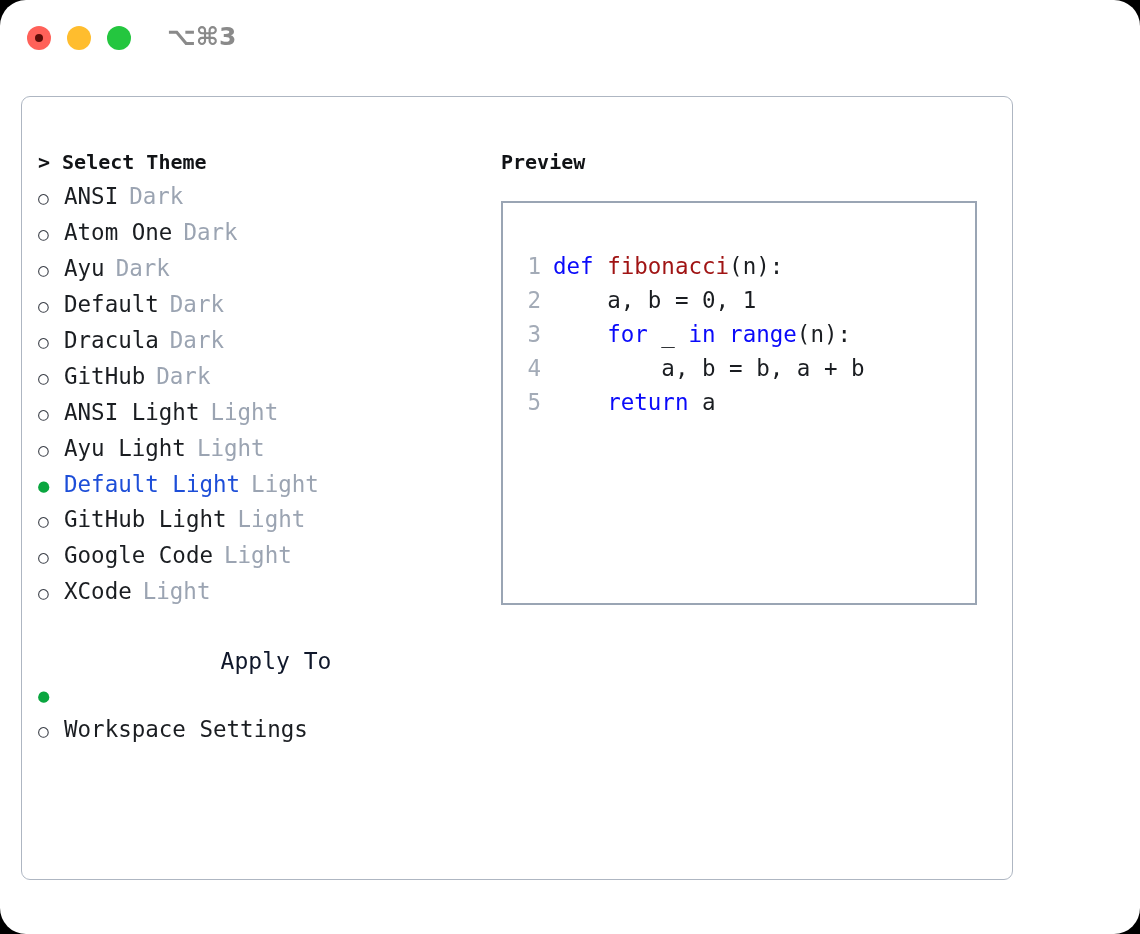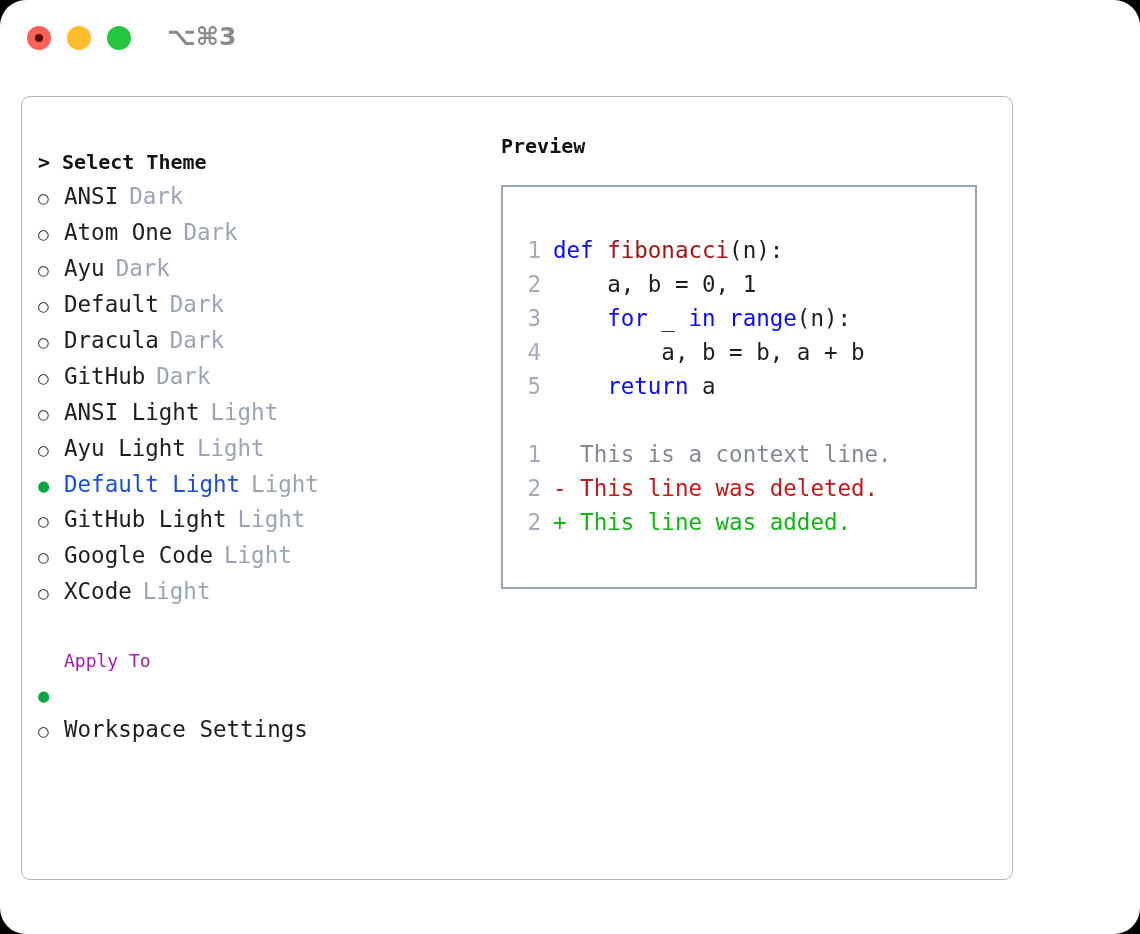--- a/index.html
+++ b/index.html
@@ -119,40 +119,41 @@
   .opt.selected .label { color: #1d4ed8; }
   .opt .badge {
     color: #9ba4b2;
     margin-left: 11px;
     text-align: center;
   }
 
   .section-gap { height: 34px; }
 
   .apply-title {
-    font-size: 18px;
-    color: #a21caf;
+    font-size: 23px;
+    color: #0f172a;
     line-height: 34px;
     padding-left: 26px;
     white-space: pre;
+    text-align: center;
   }
 
   .hint {
     margin-top: 30px;
     font-size: 22.5px;
     line-height: 34px;
     color: #9ba4b2;
     width: 400px;
   }
 
   
   .right-pane {
     position: absolute;
     left: 479px;
-    top: 32px;
+    top: 48px;
     width: 490px;
   }
   .preview-box {
     margin-top: 22px;
     width: 476px;
     height: 404px;
     border: 2.2px solid #9aa5b4;
     box-sizing: border-box;
     background: #ffffff;
     position: relative;
@@ -232,23 +233,18 @@
 
       <div class="preview-box">
         <div class="code">
           <div id="code-block">
               <div class="code-line"><span class="ln">1</span><span class="kw">def </span><span class="fn">fibonacci</span><span class="plain">(n):</span></div>
               <div class="code-line"><span class="ln">2</span><span class="plain">    a, b = 0, 1</span></div>
               <div class="code-line"><span class="ln">3</span><span class="plain">    </span><span class="kw">for</span><span class="plain"> _ </span><span class="kw">in</span><span class="plain"> </span><span class="kw">range</span><span class="plain">(n):</span></div>
               <div class="code-line"><span class="ln">4</span><span class="plain">        a, b = b, a + b</span></div>
               <div class="code-line"><span class="ln">5</span><span class="plain">    </span><span class="kw">return</span><span class="plain"> a</span></div>
             </div>
-          <div class="diff" id="diff-block">
-              <div class="code-line"><span class="ln">1</span><span class="ctx">  This is a context line.</span></div>
-              <div class="code-line"><span class="ln">2</span><span class="del">- This line was deleted.</span></div>
-              <div class="code-line"><span class="ln">2</span><span class="add">+ This line was added.</span></div>
-            </div>
         </div>
       </div>
     </div>
 
   </div>
 </div>
 
 </body></html>

